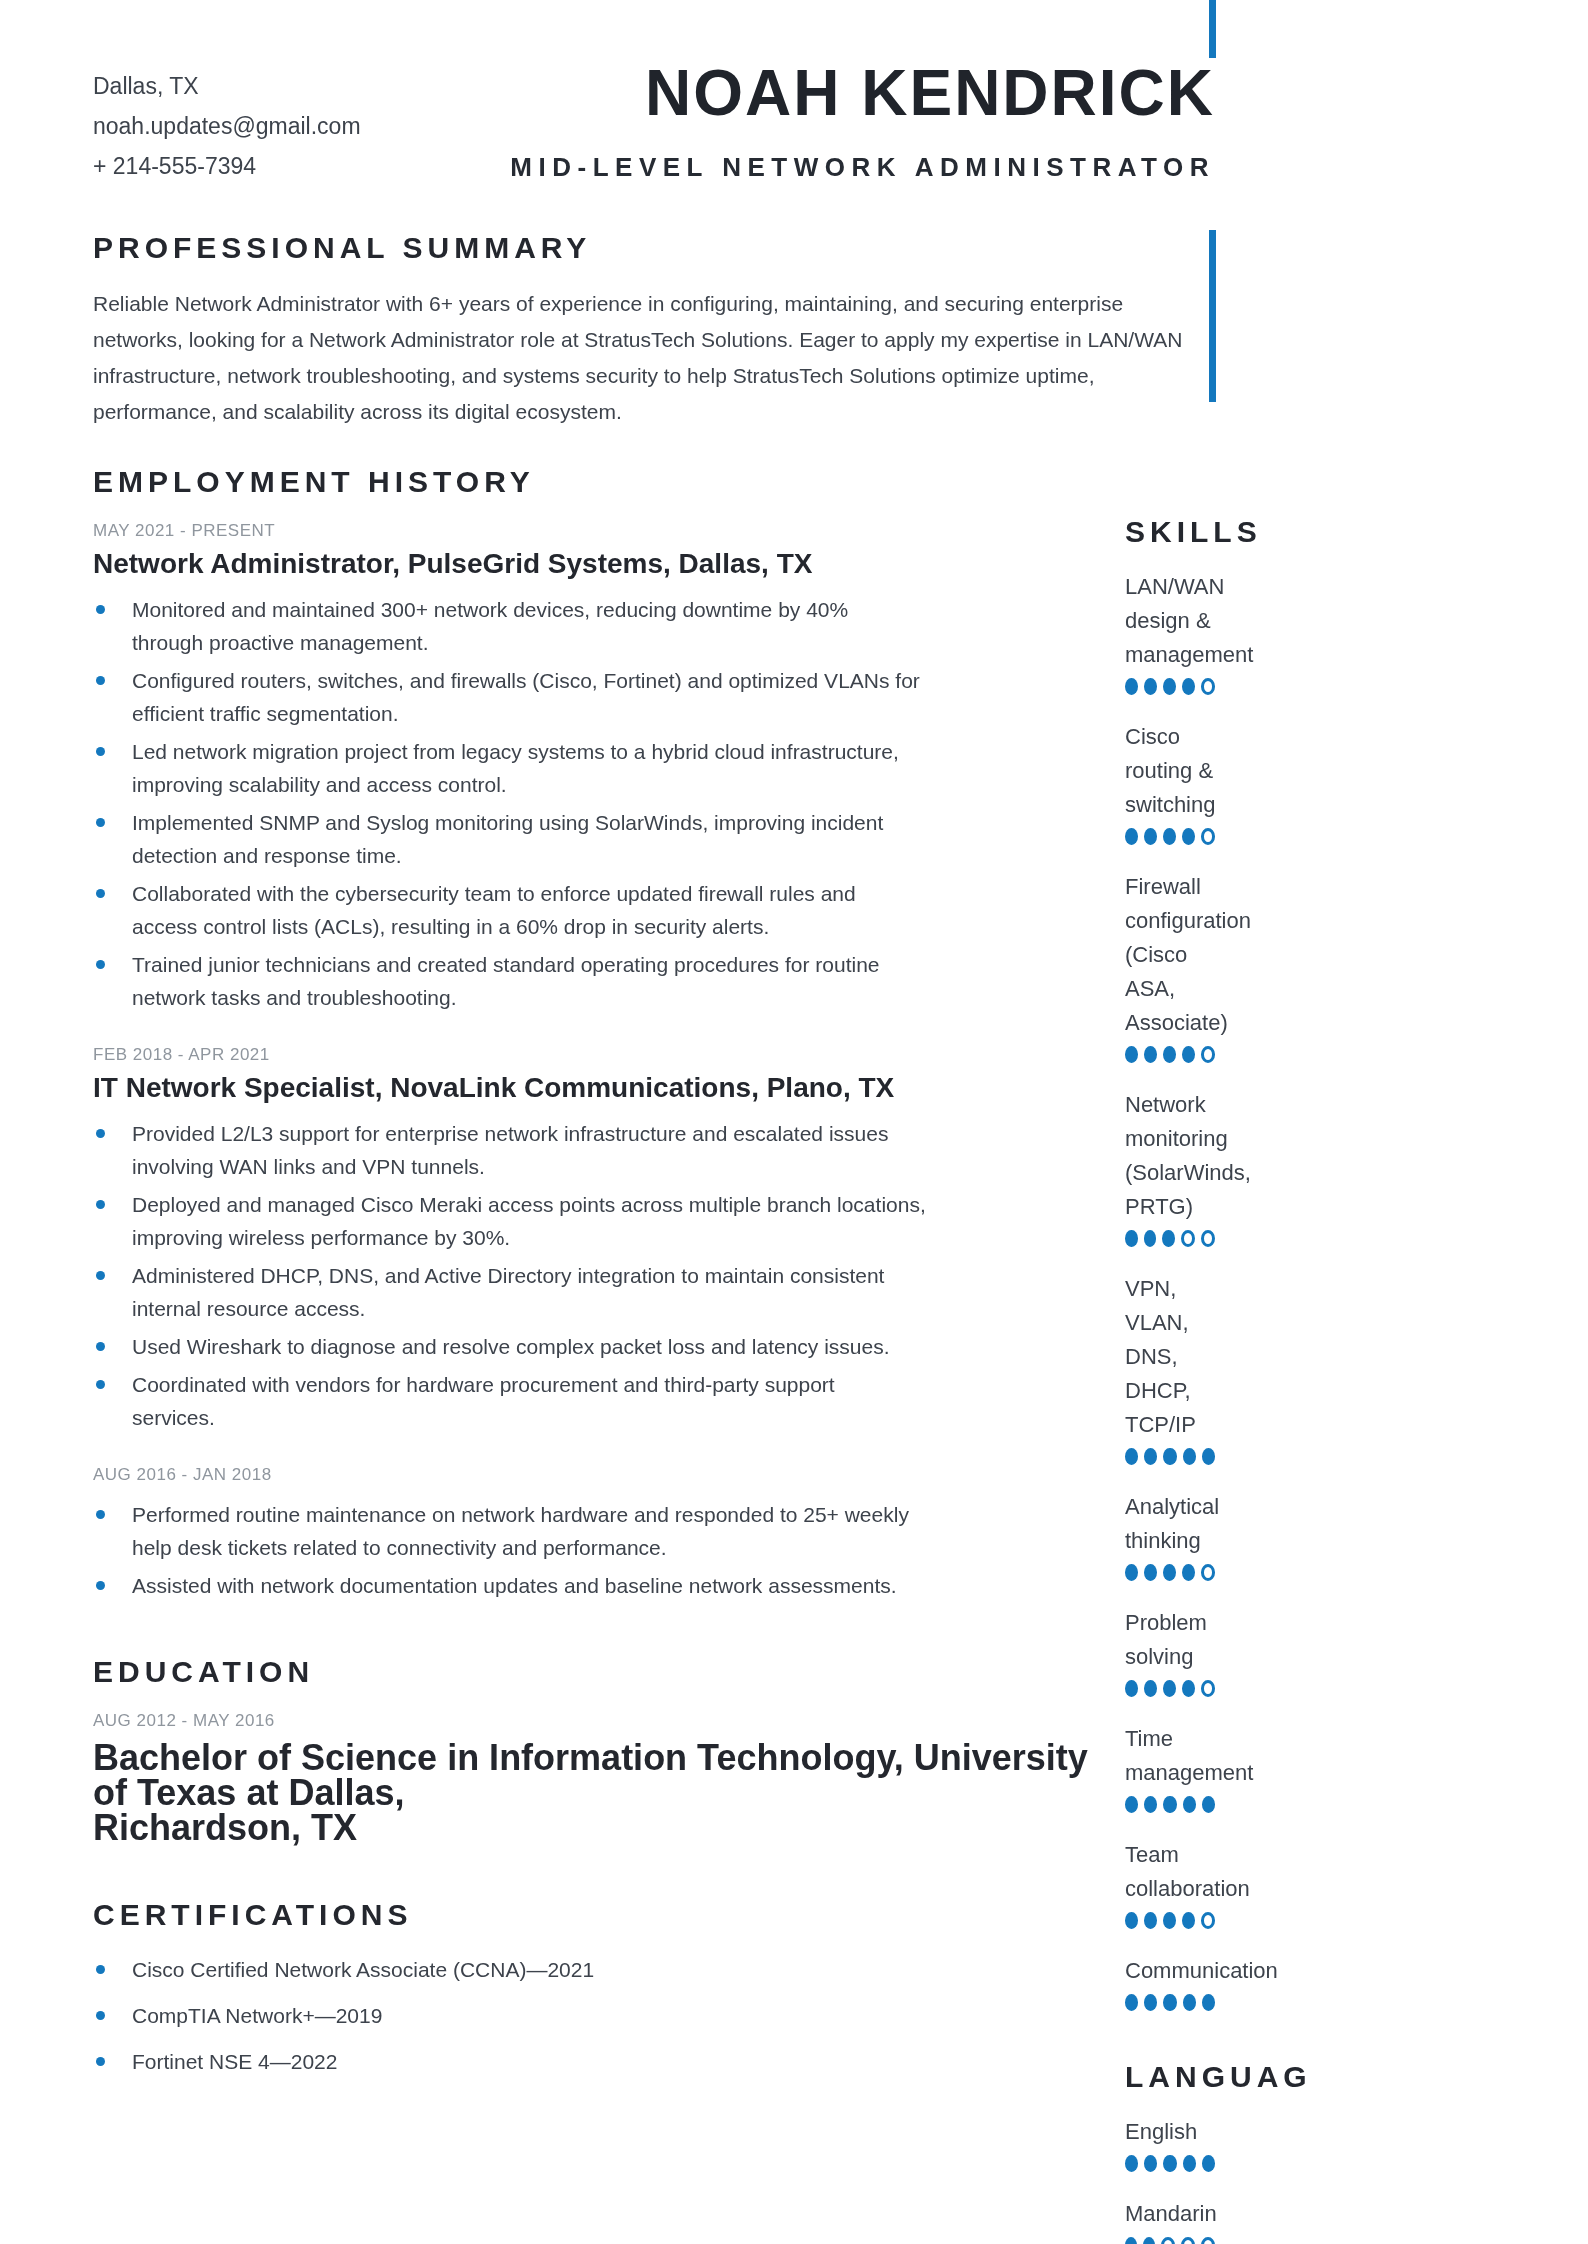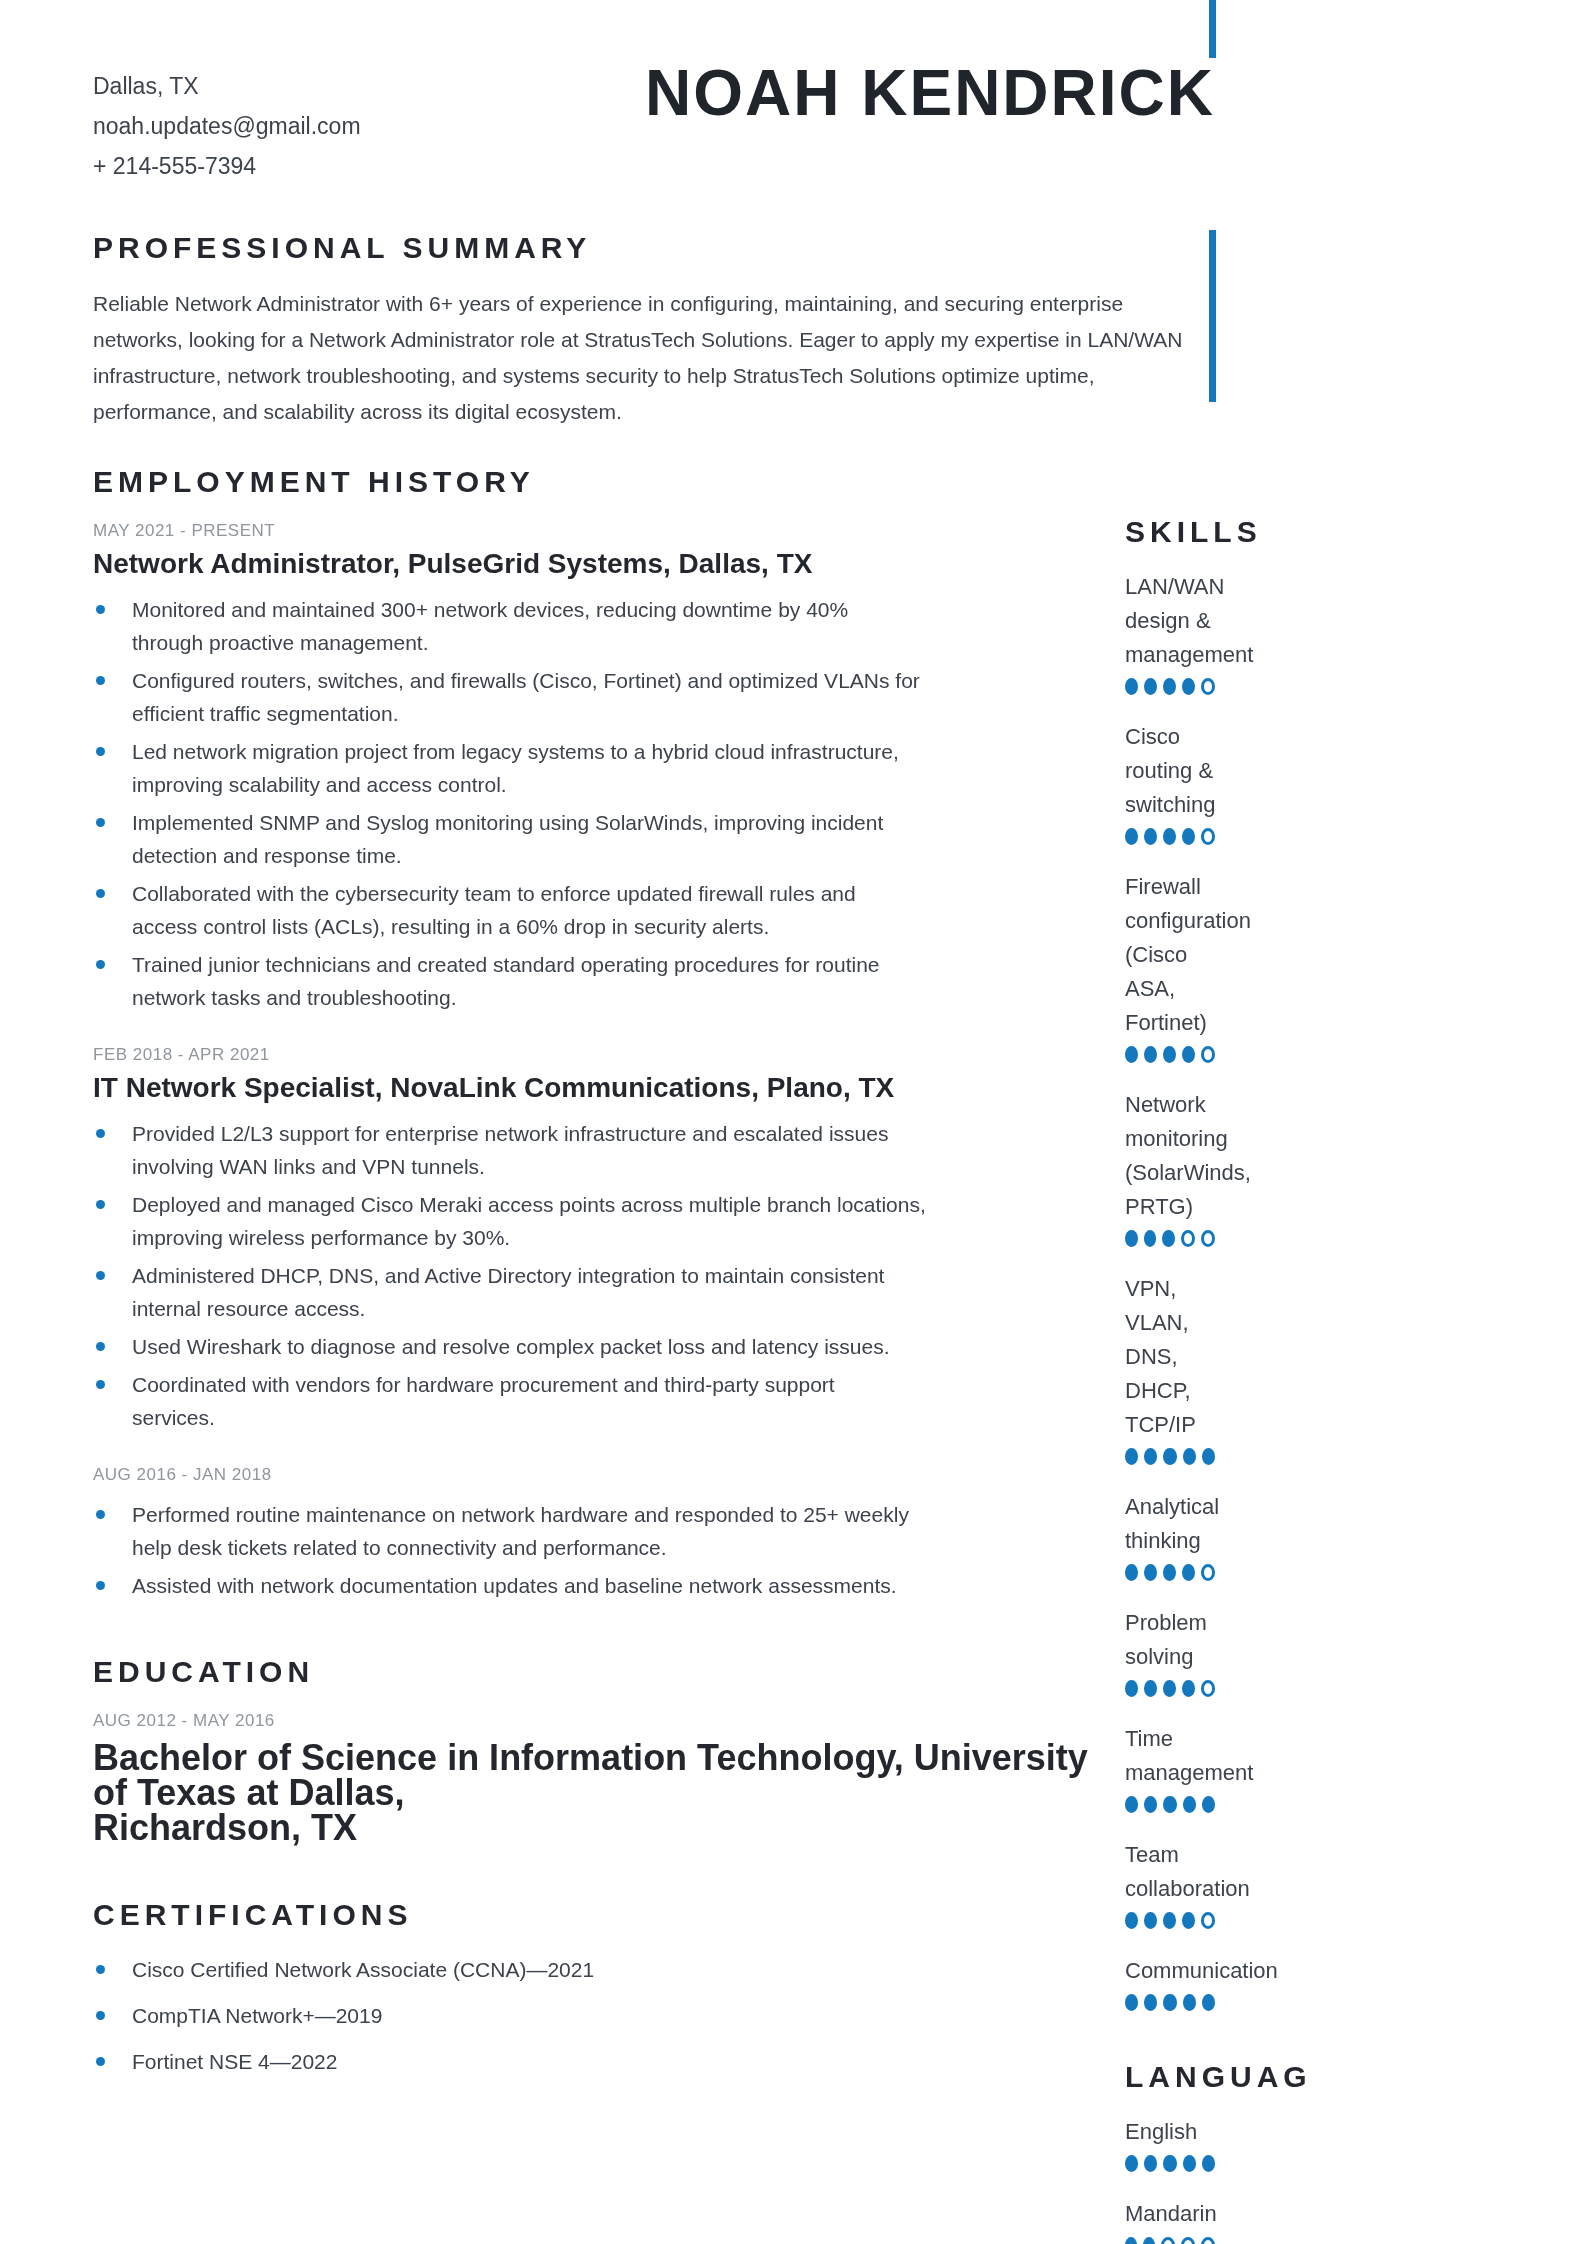--- a/index.html
+++ b/index.html
@@ -61,20 +61,21 @@
   <div class="accent-bar seg2"></div>
 
   <div class="header">
     <div class="contact">
       <div>Dallas, TX</div>
       <div>noah.updates@gmail.com</div>
       <div>+ 214-555-7394</div>
     </div>
     <div class="name-block">
       <h1 class="name">NOAH KENDRICK</h1>
+      <div class="headline">MID-LEVEL NETWORK ADMINISTRATOR</div>
     </div>
   </div>
 
   <div class="summary">
     <h2>PROFESSIONAL SUMMARY</h2>
     <p>Reliable Network Administrator with 6+ years of experience in configuring, maintaining, and securing enterprise
 networks, looking for a Network Administrator role at StratusTech Solutions. Eager to apply my expertise in LAN/WAN
 infrastructure, network troubleshooting, and systems security to help StratusTech Solutions optimize uptime,
 performance, and scalability across its digital ecosystem.</p>
   </div>
@@ -171,21 +172,21 @@
                 <span class="dot"></span>
                 <span class="dot"></span>
                 <span class="dot"></span>
                 <span class="dot"></span>
                 <span class="dot empty"></span>
               </div>
   </div>
 
   <div class="skill">
     <div class="skill-label">Firewall configuration (Cisco ASA,
-Fortinet)</div>
+Associate)</div>
     <div class="dotrow">
                 <span class="dot"></span>
                 <span class="dot"></span>
                 <span class="dot"></span>
                 <span class="dot"></span>
                 <span class="dot empty"></span>
               </div>
   </div>
 
   <div class="skill">

